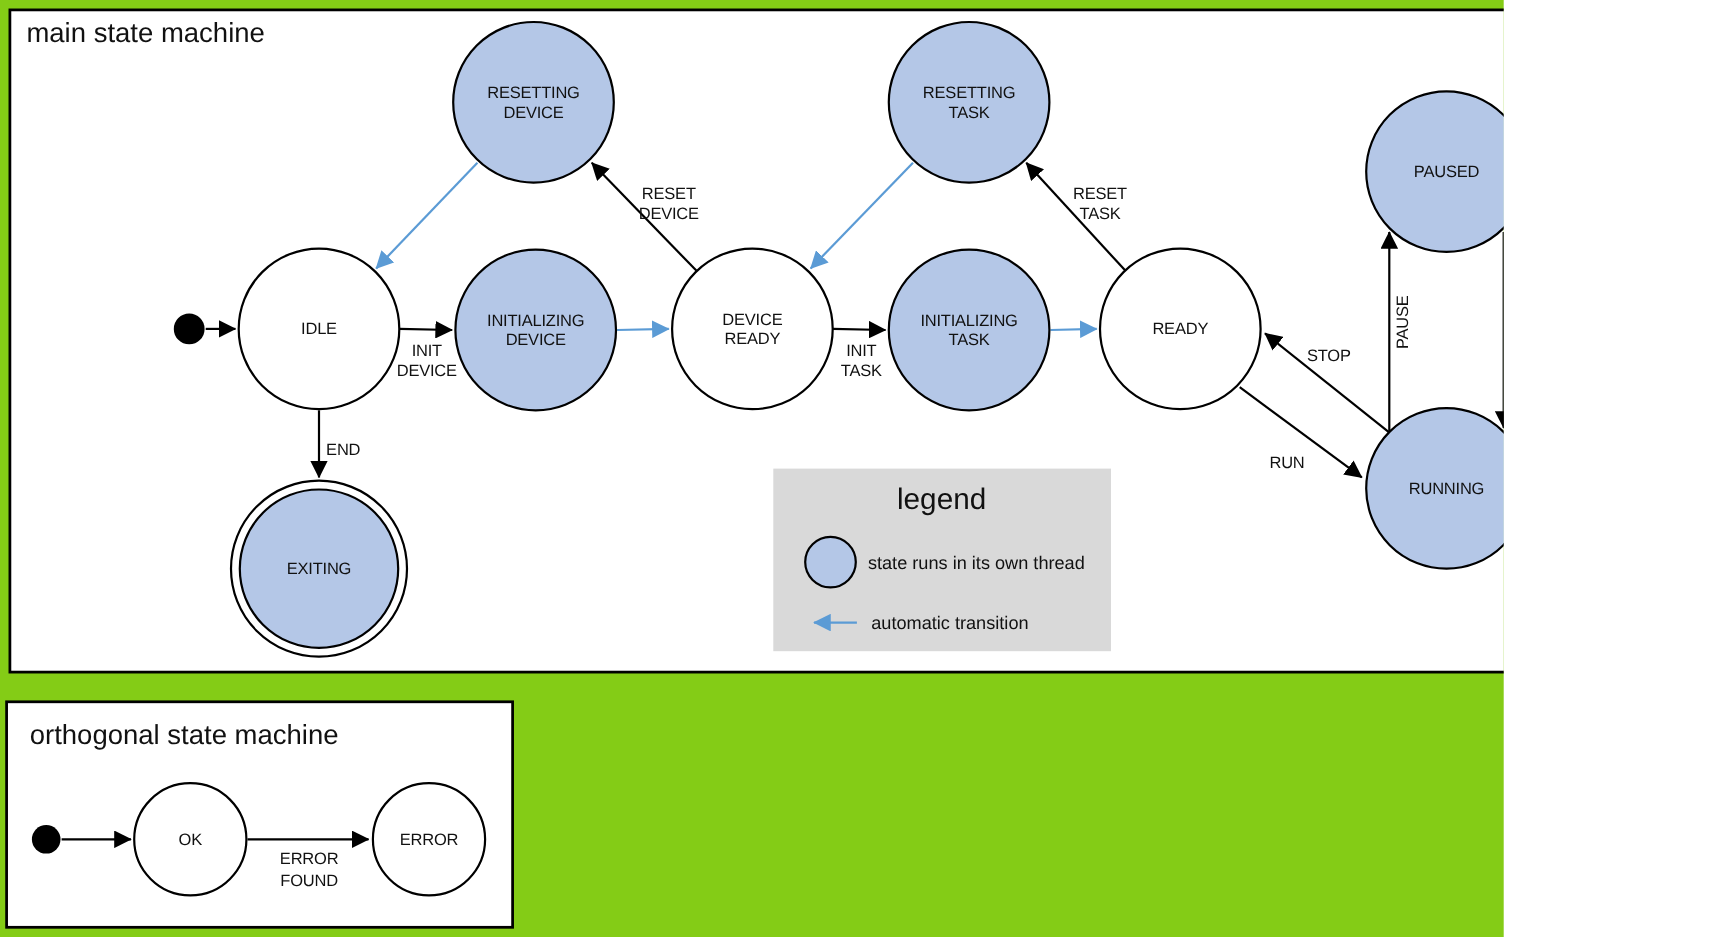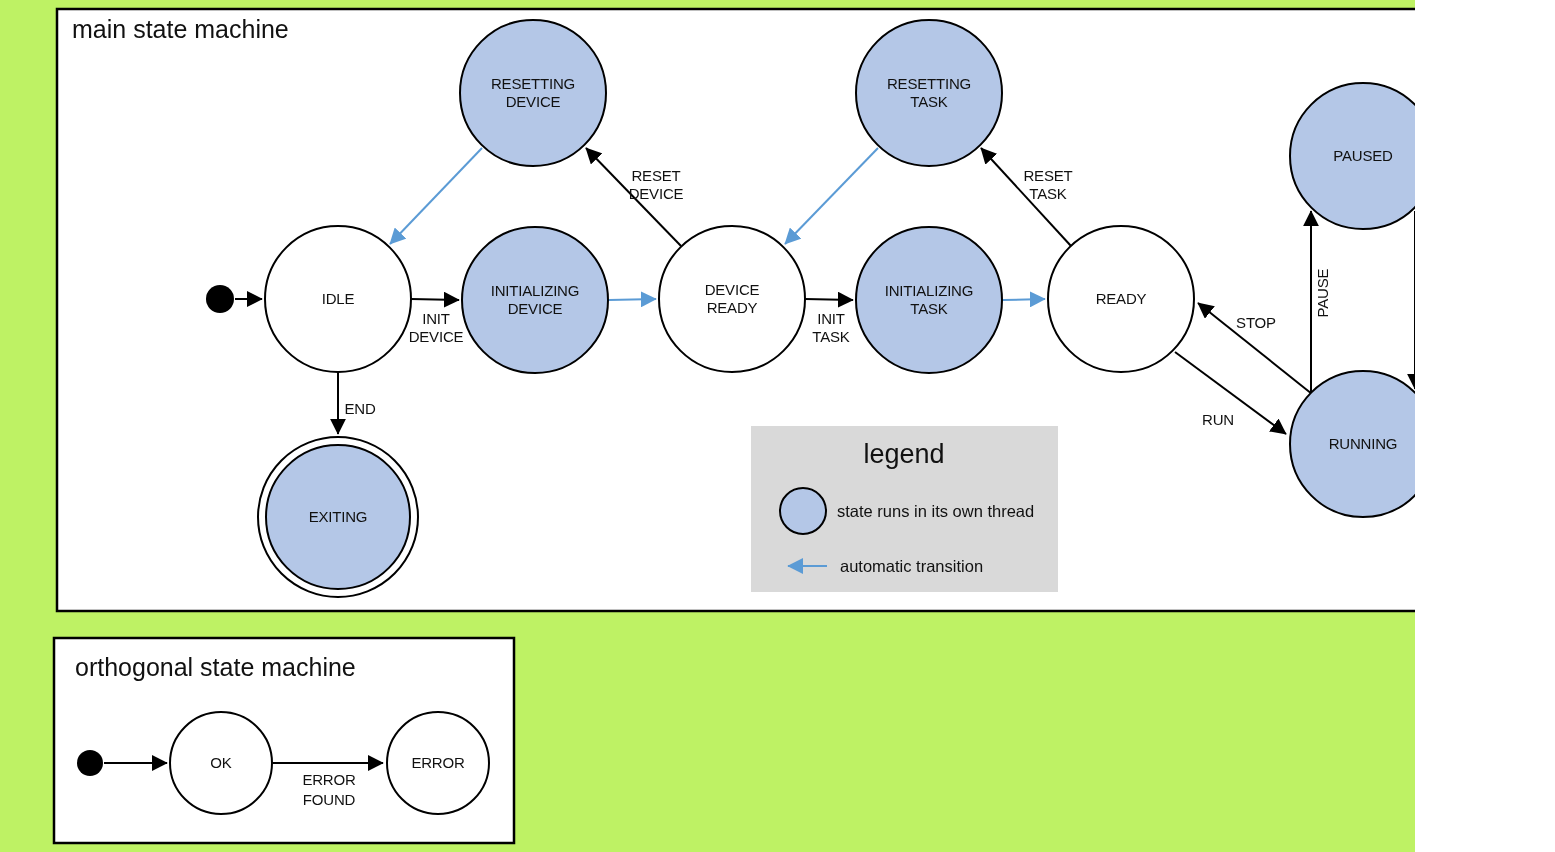--- a/index.html
+++ b/index.html
@@ -1,17 +1,17 @@
 <!DOCTYPE html>
 <html><head>
 <meta charset="utf-8">
 <style>
   html,body{margin:0;padding:0;background:#ffffff;}
-  .canvas{position:relative;width:1367px;height:852px;background:#bef264;overflow:hidden;
-          font-family:"Liberation Sans", sans-serif;padding-left:48px;}
+  .canvas{position:relative;width:1367px;height:852px;background:#84cc16;overflow:hidden;
+          font-family:"Liberation Sans", sans-serif;}
   svg text{font-family:"Liberation Sans", sans-serif;fill:#111;}
   .frame-title{font-size:25px;fill:#111;}
   .state-label{font-size:15px;letter-spacing:-0.2px;}
   .edge-label{font-size:15px;letter-spacing:-0.2px;}
   .legend-title{font-size:27px;}
   .legend-text{font-size:16.5px;}
   .edge{stroke:#000;stroke-width:2;fill:none;}
   .edge-auto{stroke:#5b9bd5;stroke-width:2;fill:none;}
   .node{stroke:#000;stroke-width:2;}
   .node-plain{fill:#ffffff;}

